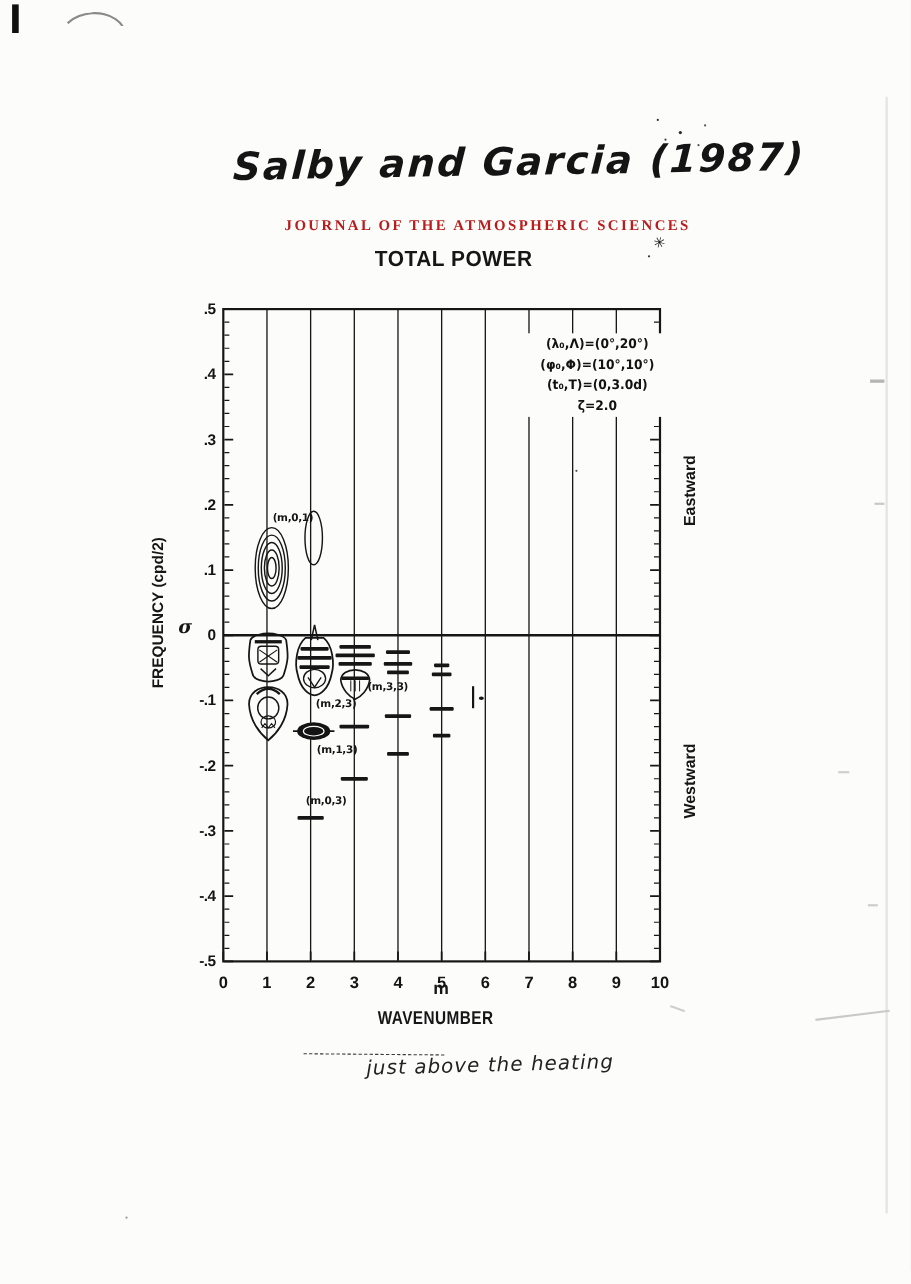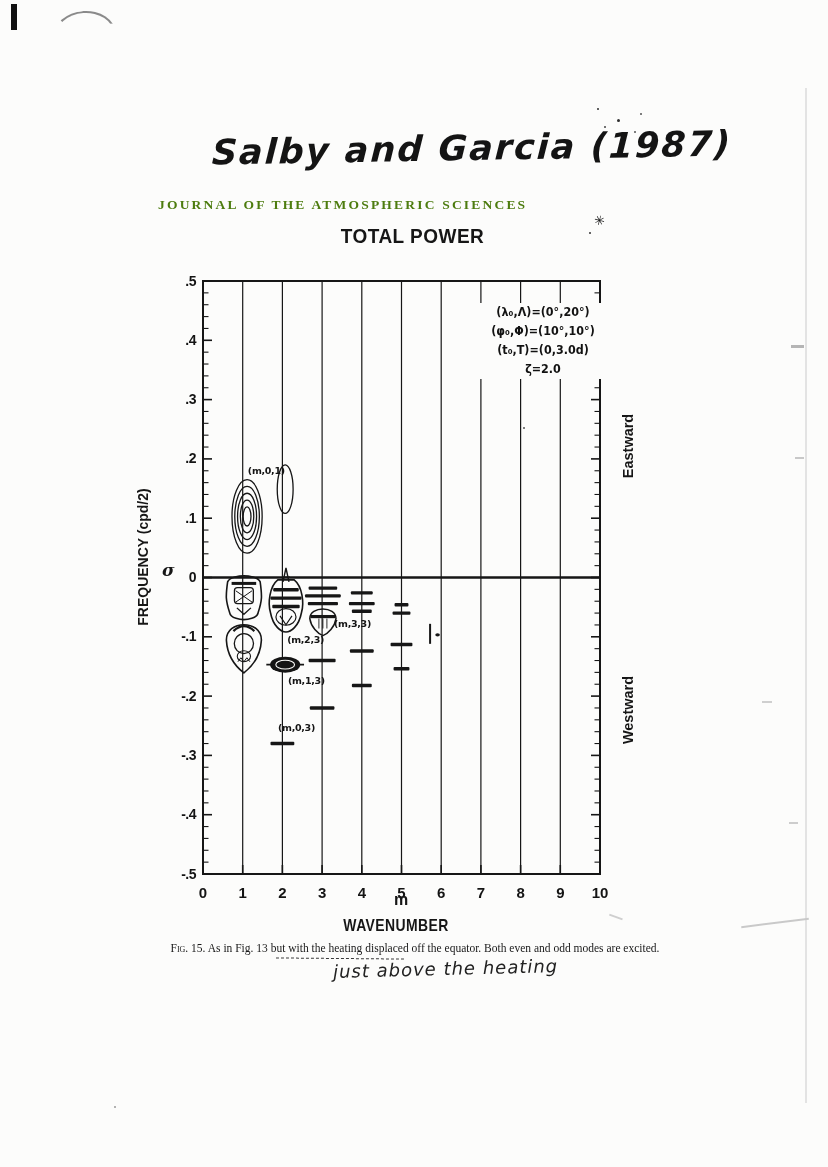--- a/index.html
+++ b/index.html
@@ -2,23 +2,23 @@
 <html><head>
 <meta charset="utf-8">
 <style>
   html,body{margin:0;padding:0;background:#e9e9e9;}
   .page{position:relative;width:828px;height:1167px;background:#fcfcfb;overflow:hidden;
         font-family:"Liberation Sans",sans-serif;color:#161616;}
   .abs{position:absolute;}
   .hand{font-family:"DejaVu Sans",sans-serif;font-style:italic;color:#141414;}
   .hand-title{left:212px;top:128px;font-size:35px;font-weight:600;letter-spacing:2px;
               transform:rotate(-1deg) skewX(-4deg);white-space:nowrap;}
-  .journal{left:158px;top:197px;width:470px;text-align:left;
+  .journal{left:158px;top:197px;width:470px;text-align:right;
            font-family:"Liberation Serif",serif;font-size:13.5px;font-weight:bold;
-           letter-spacing:2.2px;color:#4d7c0f;white-space:nowrap;}
+           letter-spacing:2.2px;color:#b91c1c;white-space:nowrap;}
   .fig-title{left:240px;top:225px;width:345px;text-align:center;font-size:20px;
              font-weight:bold;letter-spacing:0.5px;transform:scaleX(0.95);}
   .ylab{left:143px;top:557px;transform:translate(-50%,-50%) rotate(-90deg);
         font-size:14px;font-weight:bold;white-space:nowrap;letter-spacing:0px;}
   .sigma{left:162px;top:560px;font-family:"DejaVu Serif",serif;font-style:italic;
          font-weight:bold;font-size:17px;}
   .xlab-m{left:401px;top:891px;transform:translateX(-50%);font-size:16px;font-weight:bold;}
   .xlab-2{left:396px;top:916px;transform:translateX(-50%) scaleX(0.82);font-size:17px;
           font-weight:bold;letter-spacing:0.5px;}
   .eastward{left:628px;top:446px;transform:translate(-50%,-50%) rotate(-90deg);
@@ -323,18 +323,15 @@
       <g>
         <text x="109.86099999999999" y="207.76" class="mlabel">(m,0,1)</text>
         <text x="149.16400000000002" y="376.765" class="mlabel">(m,2,3)</text>
         <text x="196.01" y="361.347" class="mlabel">(m,3,3)</text>
         <text x="149.95800000000003" y="418.27500000000003" class="mlabel">(m,1,3)</text>
         <text x="140.03300000000002" y="465.122" class="mlabel">(m,0,3)</text>
       </g>
     </svg>
 
   <div class="abs underline-mark"></div>
-  <div class="abs caption">
-    <span class="sc">Fig. 15.</span><span> As in Fig. 13 but with the heating displaced off the equator. Both even and odd modes are excited.</span>
-  </div>
   <div class="abs hand note">just above the heating</div>
 
 </div>
 
 </body></html>

